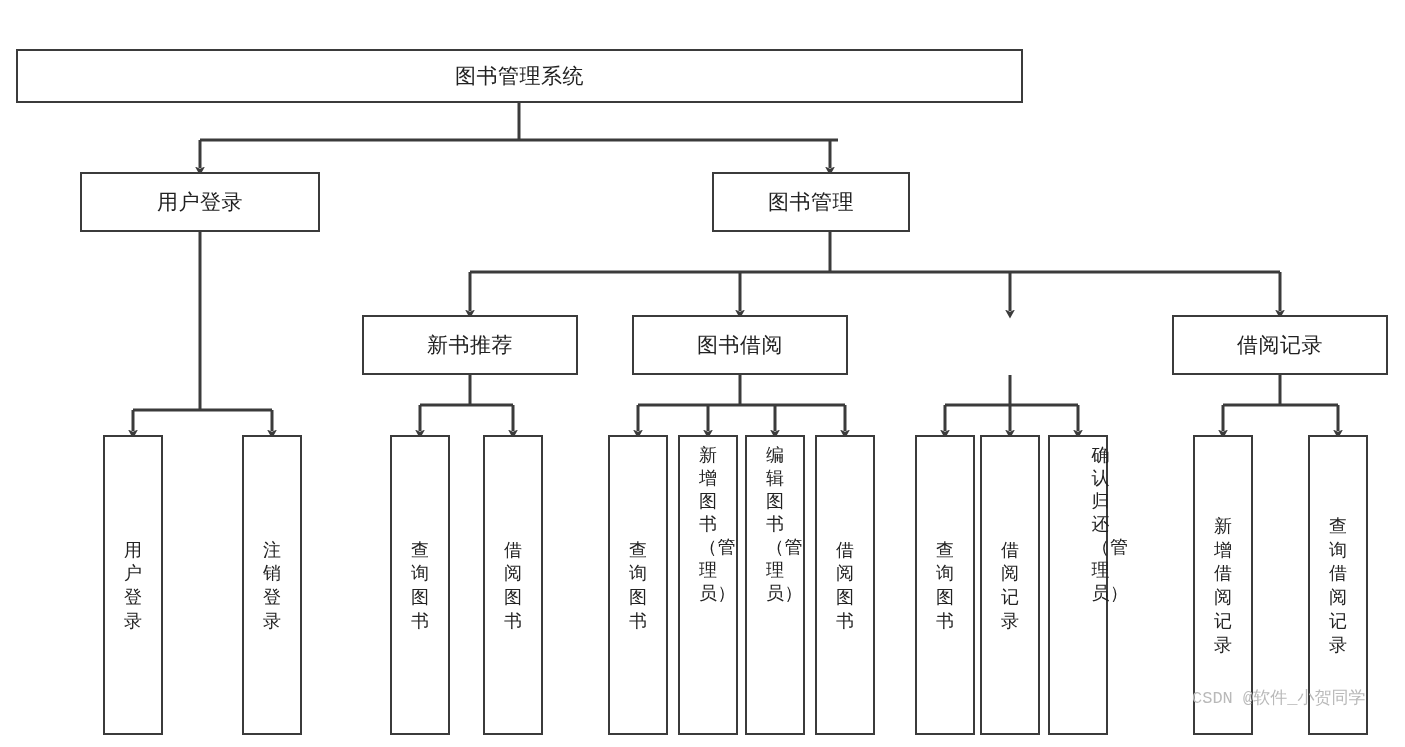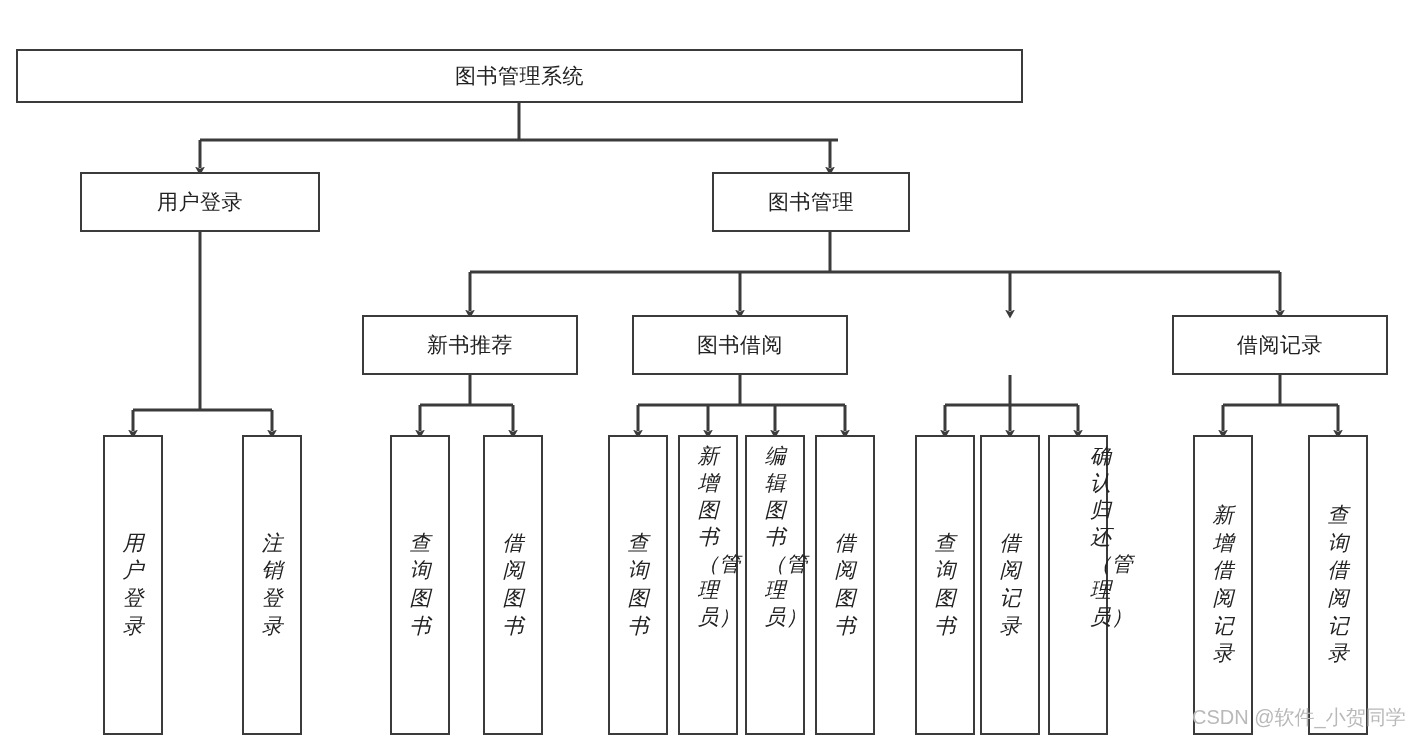--- a/index.html
+++ b/index.html
@@ -44,44 +44,43 @@
     letter-spacing: 0.5px;
     white-space: nowrap;
   }
   
   .node.leaf {
     align-items: center;
     justify-content: center;
     padding: 4px 0;
   }
   .node.leaf .node-label {
-    font-size: 21px;
+    font-size: 18px;
     line-height: 1.32;
     width: 1em;
     word-break: break-all;
     white-space: normal;
     text-align: right;
-    font-style: italic;
   }
   .node.leaf.tall .node-label {
     line-height: 1.28;
   }
   .node.leaf.top-aligned {
     align-items: flex-start;
     padding-top: 6px;
   }
   #watermark {
     position: absolute;
     left: 1192px;
-    top: 704px;
-    font-size: 20px;
+    top: 686px;
+    font-size: 17px;
     color: #b9b9b9;
     z-index: 5;
     white-space: nowrap;
-    font-family: Liberation Sans, sans-serif;
+    font-family: Liberation Mono, monospace;
   }
 </style>
 </head>
 <body>
 
 <div id="diagram-root">
 
   <svg id="edges-layer" viewBox="0 0 1405 747" width="1405" height="747" xmlns="http://www.w3.org/2000/svg">
     <defs>
       <marker id="arrowhead" markerWidth="9" markerHeight="10" refX="1.5" refY="5" orient="auto" markerUnits="userSpaceOnUse">

